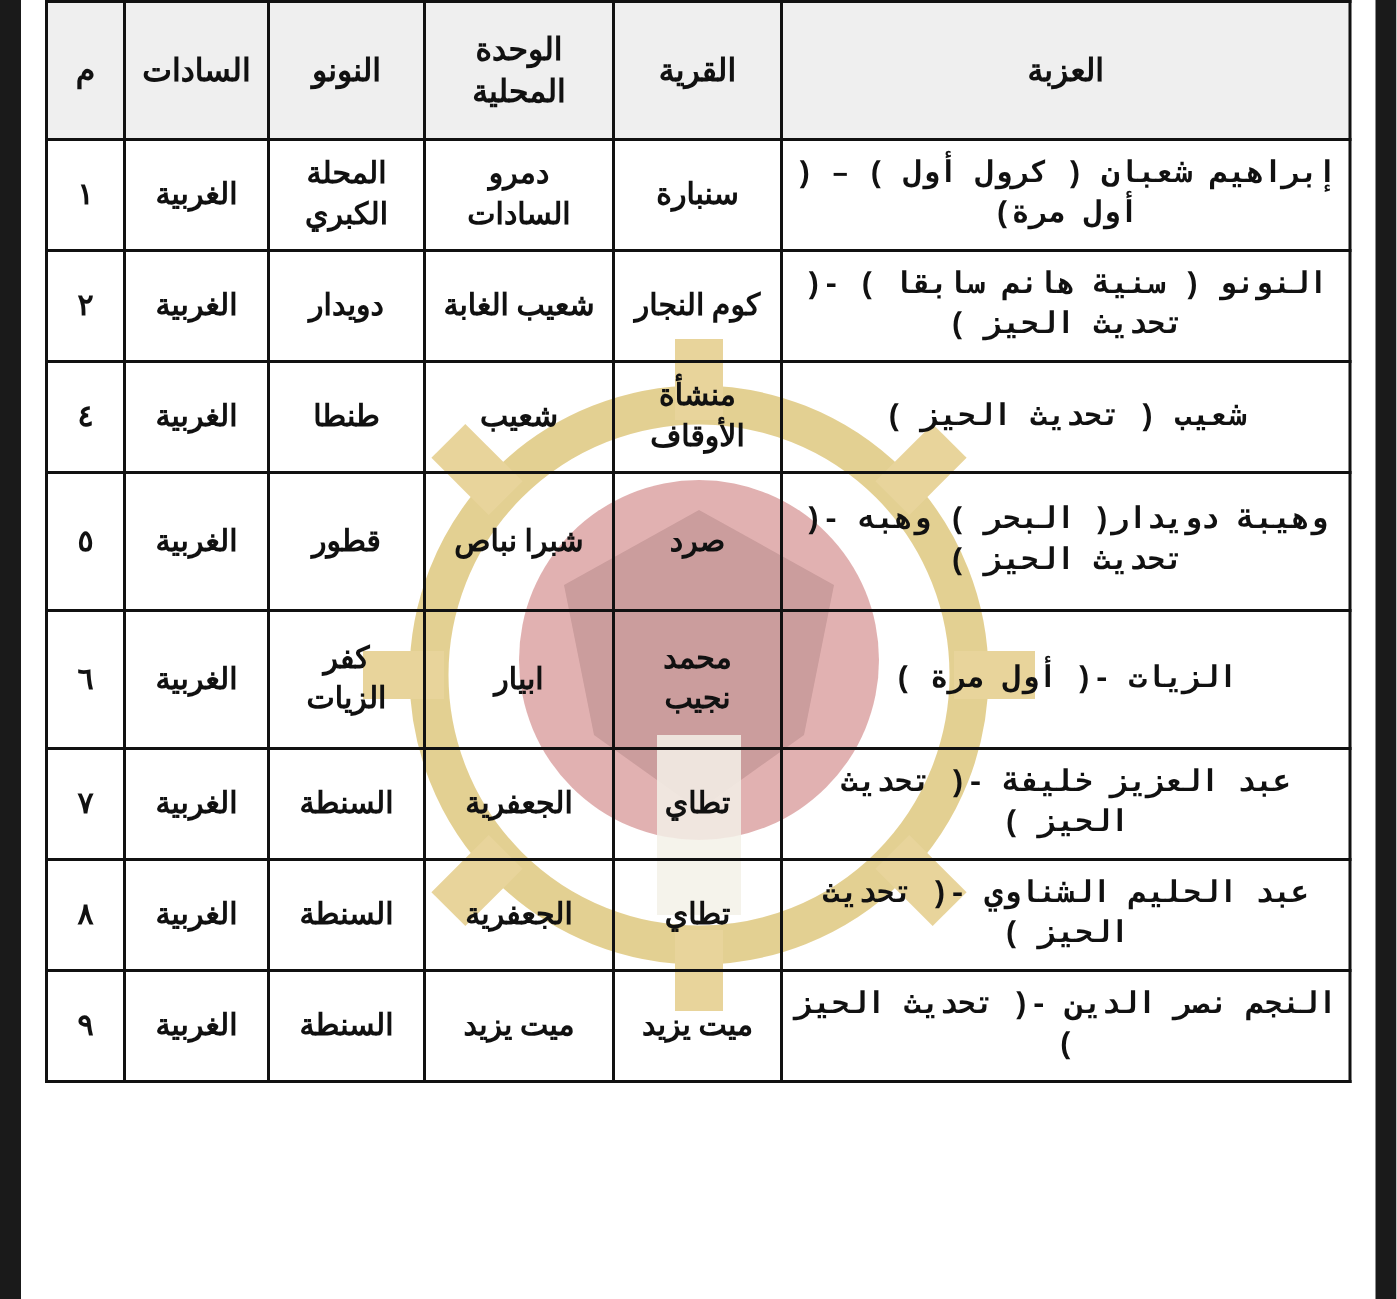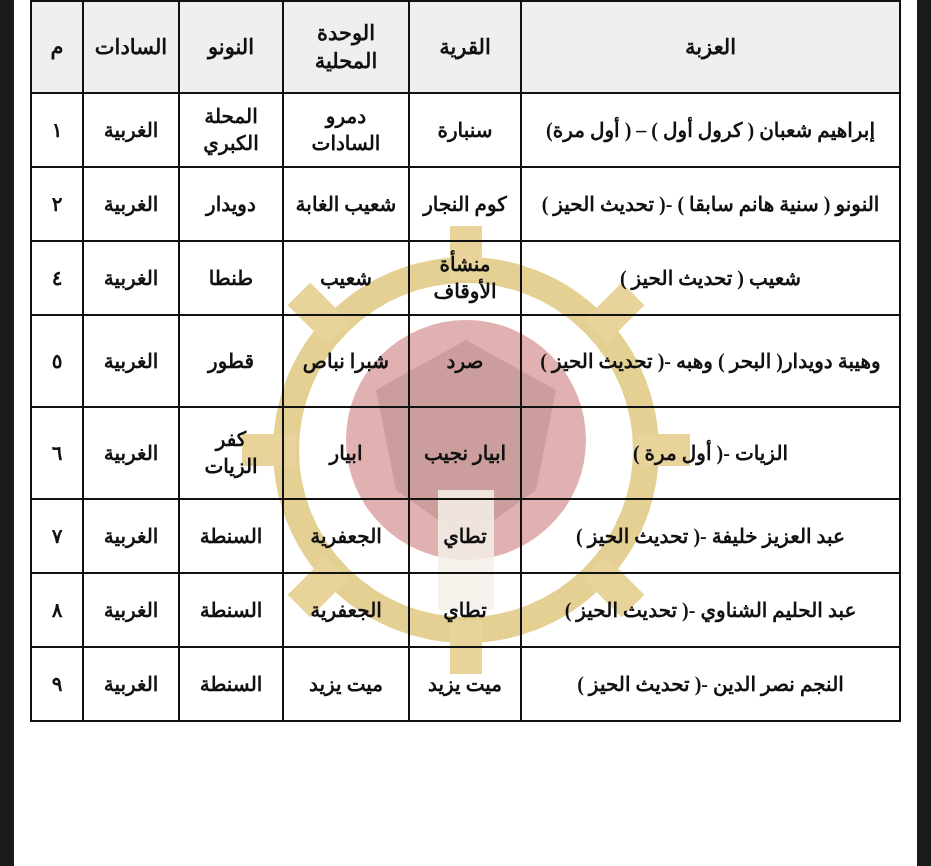--- a/index.html
+++ b/index.html
@@ -76,20 +76,21 @@
   col.c-num      { width: 52px; }
   col.c-gov      { width: 96px; }
   col.c-center   { width: 104px; }
   col.c-unit     { width: 126px; }
   col.c-village  { width: 112px; }
   col.c-ezba     { width: auto; }
 
   td.ezba {
     font-size: 20px;
     padding: 8px 14px;
+    font-family: Liberation Mono, monospace;
   }
   td.village, td.unit, td.center, td.gov {
     font-size: 20px;
   }
   td.num {
     font-size: 20px;
   }
 
   tbody tr { height: 74px; }
   tbody tr.tall { height: 92px; }
@@ -173,21 +174,21 @@
         <tr class="tall">
           <td class="ezba">وهيبة دويدار( البحر ) وهبه -( تحديث الحيز )</td>
           <td class="village">صرد</td>
           <td class="unit">شبرا نباص</td>
           <td class="center">قطور</td>
           <td class="gov">الغربية</td>
           <td class="num">٥</td>
         </tr>
         <tr class="tall">
           <td class="ezba">الزيات -( أول مرة )</td>
-          <td class="village">ابيار نجيب</td>
+          <td class="village">محمد نجيب</td>
           <td class="unit">ابيار</td>
           <td class="center">كفر الزيات</td>
           <td class="gov">الغربية</td>
           <td class="num">٦</td>
         </tr>
         <tr>
           <td class="ezba">عبد العزيز خليفة -( تحديث الحيز )</td>
           <td class="village">تطاي</td>
           <td class="unit">الجعفرية</td>
           <td class="center">السنطة</td>

